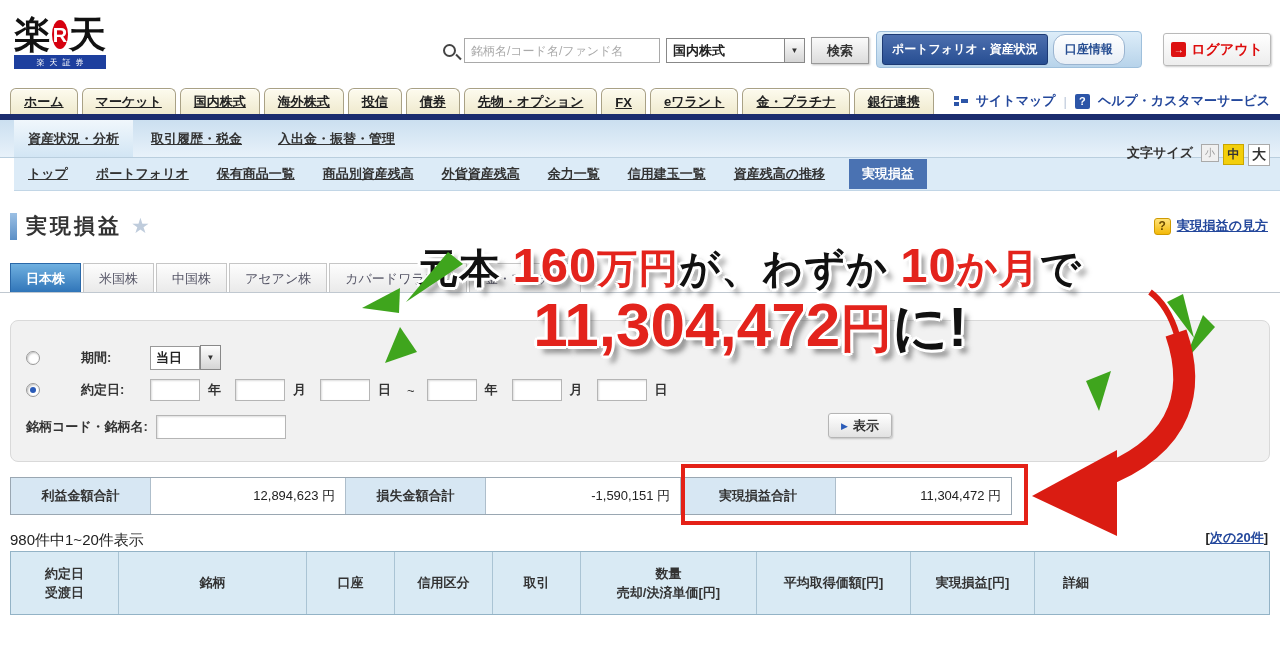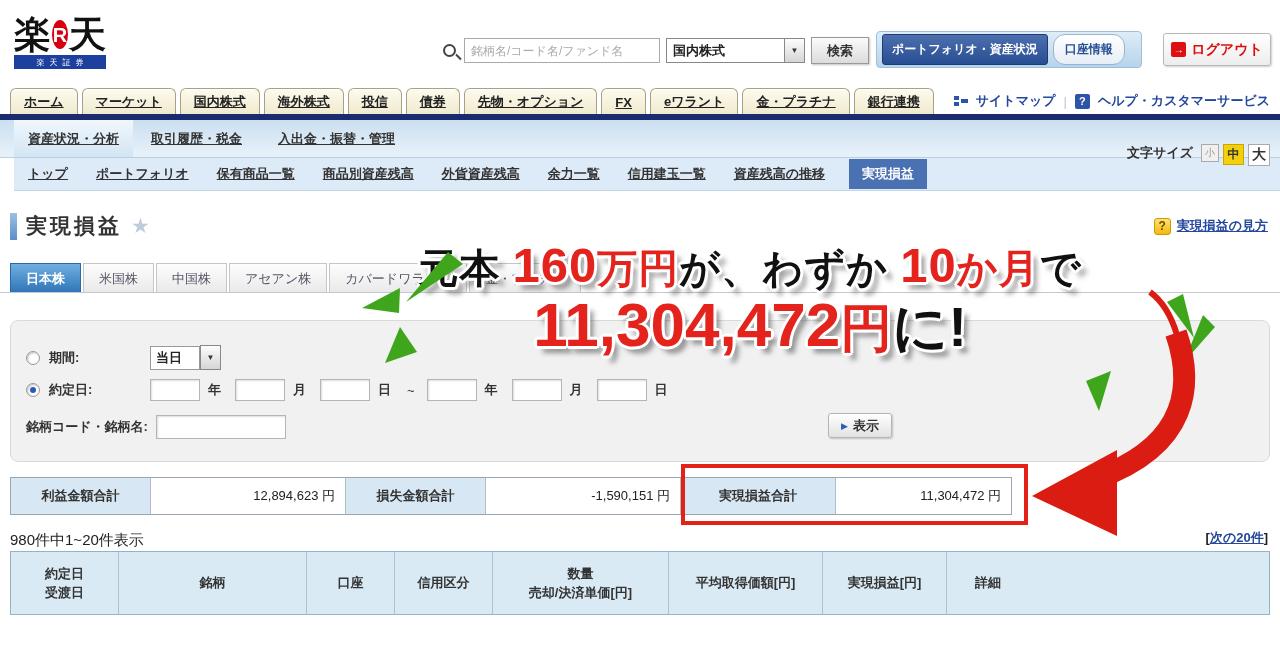--- a/index.html
+++ b/index.html
@@ -72,21 +72,21 @@
   .stock-line { position:absolute; left:0; top:292px; width:1280px; height:1px; background:#c0c8d0; }
 
   
   .filter-box { position:absolute; left:10px; top:320px; width:1260px; height:142px; background:#f1f1f1; border:1px solid #d9d9d9; border-radius:8px; }
   .frow { position:absolute; left:15px; display:flex; align-items:center; }
   .frow1 { top:24px; } .frow2 { top:58px; } .frow3 { top:94px; }
   .radio { width:14px; height:14px; border-radius:50%; background:#fff; border:1px solid #999; box-shadow:inset 1px 1px 2px rgba(0,0,0,.25); margin-right:9px; flex:none; }
   .radio-sel { display:flex; align-items:center; justify-content:center; }
   .radio-sel::after { content:""; width:6px; height:6px; border-radius:50%; background:#2a5bb8; }
   .f-label { font-size:13px; font-weight:bold; color:#333; }
-  .lbl-col { width:124px; display:flex; align-items:center; }
+  .lbl-col { width:124px; display:flex; align-items:center;gap:32px; }
   .combo { display:flex; align-items:center; }
   .combo-box { width:50px; height:24px; border:1px solid #999; background:#fff; font-size:13px; font-weight:bold; display:flex; align-items:center; padding:0 5px; }
   .din { width:50px; height:22px; border:1px solid #b5b5b5; background:#fff; box-shadow:inset 1px 1px 2px #ddd; margin-right:8px; font-family:inherit; padding:0 4px; font-size:12px; }
   .dunit { font-size:13px; font-weight:bold; color:#333; margin-right:14px; }
   .tilde { font-size:13px; color:#333; margin:0 12px 0 2px; }
   .sym-input { width:130px; height:24px; border:1px solid #b5b5b5; background:#fff; box-shadow:inset 1px 1px 2px #ddd; font-family:inherit; padding:0 5px; font-size:12px; margin-left:8px; }
   .show-btn { position:absolute; left:817px; top:92px; width:64px; height:25px; display:flex; align-items:center; justify-content:center; gap:5px; background:linear-gradient(#ffffff,#e2e2e2); border:1px solid #b5b5b5; border-radius:3px; font-size:13px; font-weight:bold; color:#333; box-shadow:1px 1px 2px rgba(0,0,0,.2); }
   .play-icon { color:#2a5bb8; font-size:9px; }
 
   
@@ -270,20 +270,21 @@
 <div class="pag-info">980件中1~20件表示</div>
 <div class="pag-next">
   <span>[</span><span class="pag-link">次の20件</span><span>]</span>
 </div>
 <div class="rtable">
   <div class="th c0">約定日
 受渡日</div>
   <div class="th c1">銘柄</div>
   <div class="th c2">口座</div>
   <div class="th c3">信用区分</div>
+  <div class="th c4">取引</div>
   <div class="th c5">数量
 売却/決済単価[円]</div>
   <div class="th c7">平均取得価額[円]</div>
   <div class="th c8">実現損益[円]</div>
   <div class="th c9">詳細</div>
 </div>
 
 <div class="promo">
   <div class="promo-line l1">
     <span class="p-black otl">元本 </span><span class="p-red p-num otl">160</span><span class="p-red otl">万円</span><span class="p-black otl">が、わずか </span><span class="p-red p-num otl">10</span><span class="p-red otl">か月</span><span class="p-black otl">で</span>

